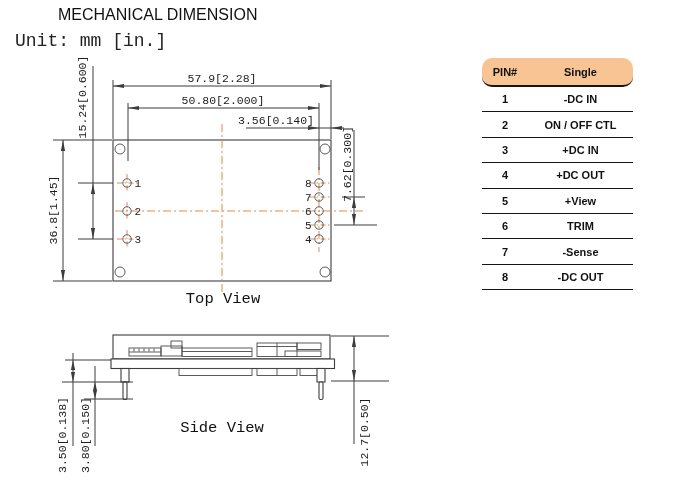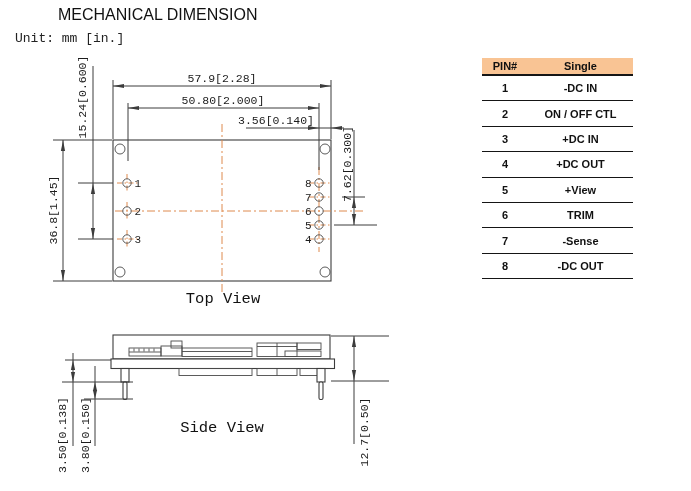--- a/index.html
+++ b/index.html
@@ -8,41 +8,41 @@
     font-family:"Liberation Sans", sans-serif; overflow:hidden;
   }
   .page-title {
     position:absolute; left:18px; top:6px;
     font-size:16px; font-weight:normal; color:#111;
     font-family:"Liberation Sans", sans-serif;
     margin-left:40px;
   }
   .unit-note {
     position:absolute; left:15px; top:31px;
-    font-size:13px; color:#222;
+    font-size:18px; color:#222;
     font-family:"Liberation Mono", monospace;
   }
   svg.drawing { position:absolute; left:0; top:0; }
   .ln   { stroke:#3c3c3c; stroke-width:1; fill:none; }
   .thin { stroke:#4a4a4a; stroke-width:0.9; fill:none; }
   .shape { stroke:#3c3c3c; stroke-width:1.1; fill:#ffffff; }
   .arr  { fill:#3c3c3c; stroke:none; }
   .cl   { stroke:#de8a4f; stroke-width:1; fill:none; stroke-dasharray:8 3 2 3; }
   .clt  { stroke:#de8a4f; stroke-width:1; fill:none; stroke-dasharray:5 2.5 1.5 2.5; }
   .dim-text  { font-family:"Liberation Mono", monospace; font-size:11.5px; fill:#1c1c1c; }
   .pin-num   { font-family:"Liberation Mono", monospace; font-size:11px; fill:#1c1c1c; }
   .view-label{ font-family:"Liberation Mono", monospace; font-size:15.5px; fill:#111; }
   
   .pin-table {
     position:absolute; left:482px; top:58px; width:151px;
     font-family:"Liberation Sans", sans-serif; font-weight:bold; color:#111;
   }
   .tbl-header {
-    box-sizing:border-box; height:18px; background:#f9c494;
-    border-bottom:2px solid #151515; display:flex; align-items:center; font-size:11px;
+    box-sizing:border-box; height:29px; background:#f9c494;
+    border-bottom:2px solid #151515; display:flex; align-items:center; font-size:11px;border-radius:10px;
   }
   .tbl-row {
     box-sizing:border-box; height:25.4px;
     border-bottom:1.35px solid #151515; display:flex; align-items:center; font-size:11px;
   }
   .c1 { width:46px; text-align:center; }
   .c2 { flex:1; text-align:center; }
 </style>
 </head>
 <body>

